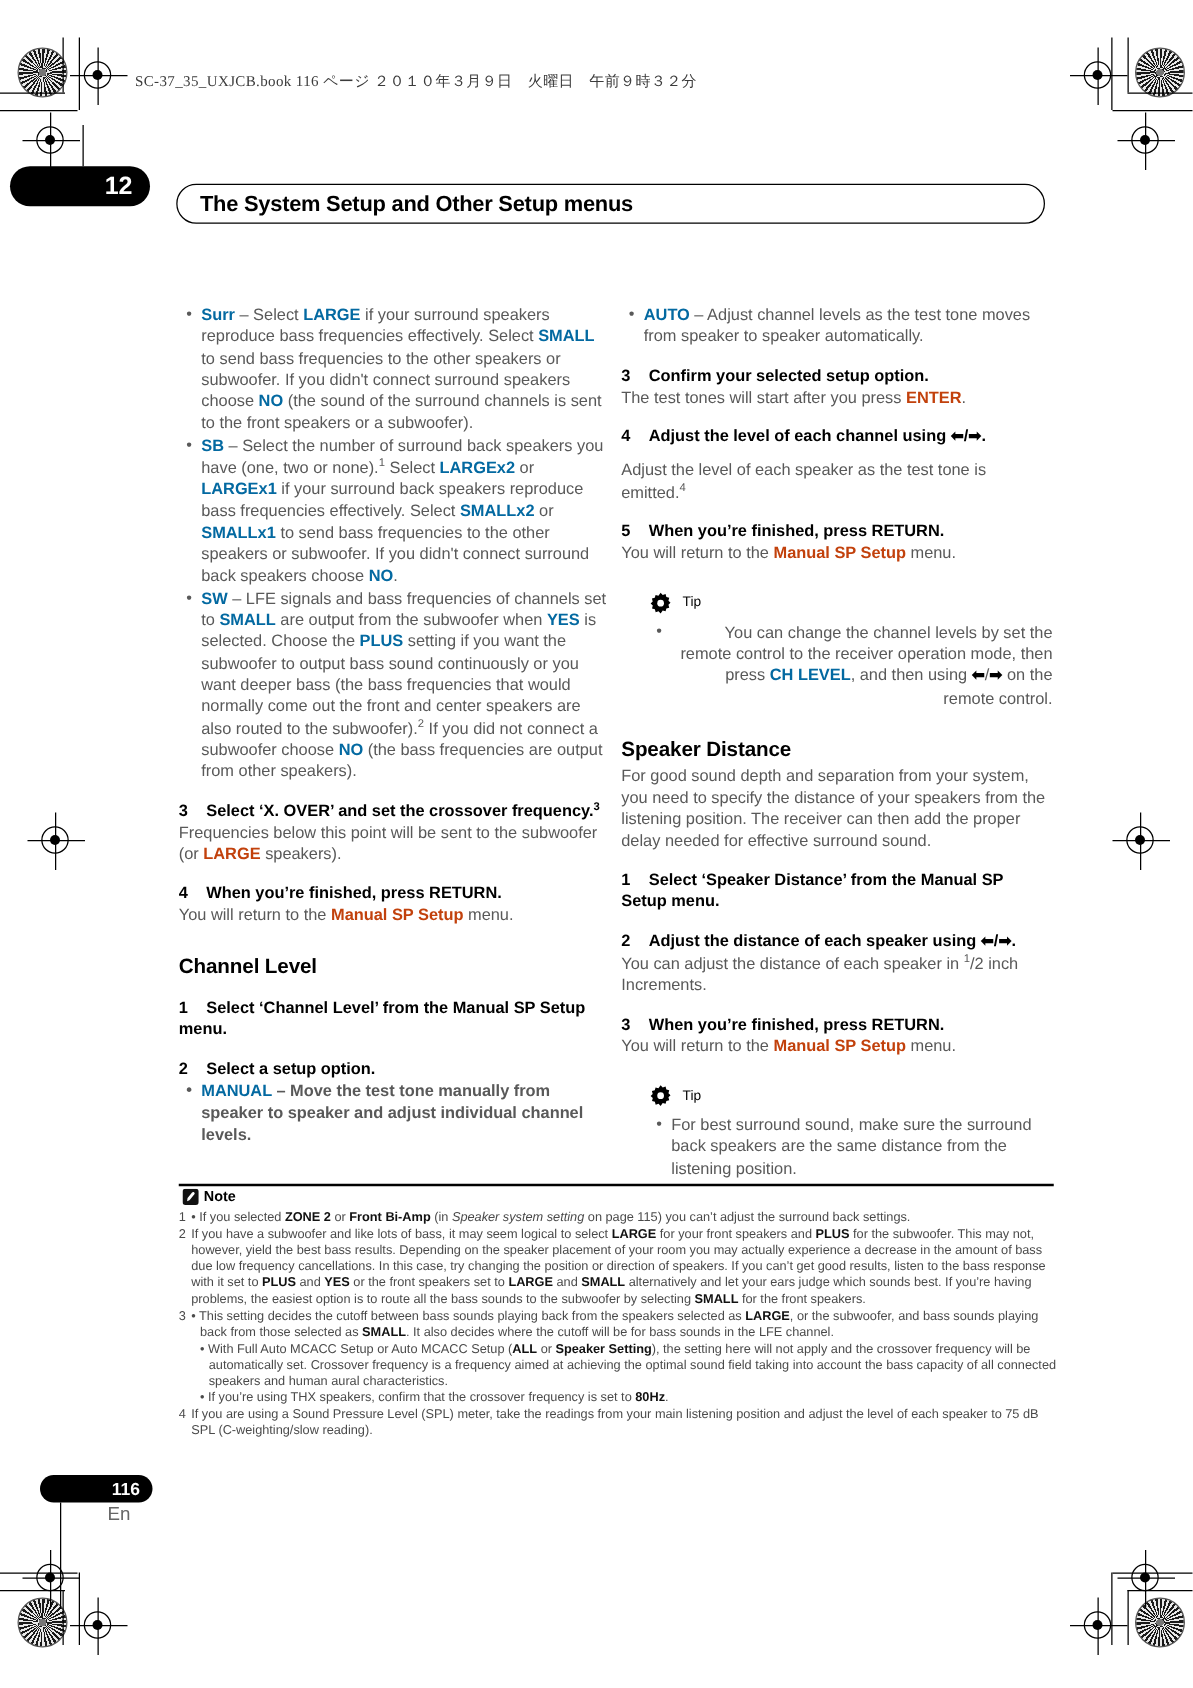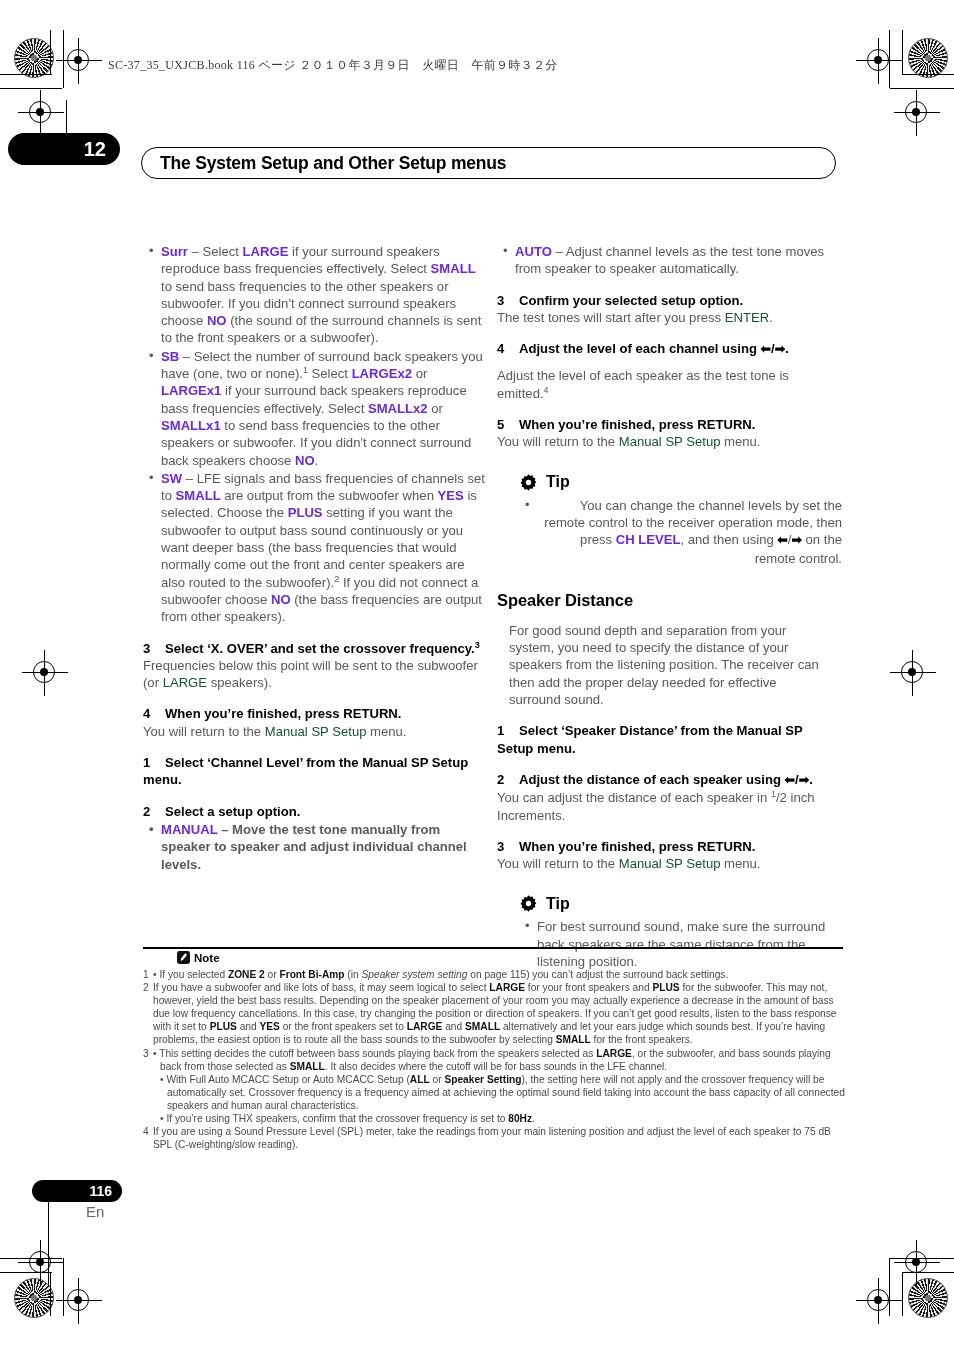--- a/index.html
+++ b/index.html
@@ -66,70 +66,70 @@
   }
   .badge-leader {
     position: absolute; left: 66px; top: 100px; width: 1.2px; height: 33px; background: #000;
   }
 
   
   .col { position: absolute; top: 243px; width: 345px; }
   .col-left { left: 143px; }
   .col-right { left: 497px; }
 
-  p, ul { margin: 12px; }
+  p, ul { margin: 0; }
   .body {
     font-size: 13.1px; line-height: 17.3px; color: #595959;
   }
   sup { font-size: 9px; vertical-align: super; line-height: 0; }
 
   ul.bullets { list-style: none; padding: 0; margin: 0; }
   ul.bullets > li {
     position: relative; padding-left: 18px;
     font-size: 13.1px; line-height: 17.3px; color: #595959;
     margin-bottom: 1px;
   }
   ul.bullets > li::before {
     content: "•"; position: absolute; left: 6px; top: -1px; color: #595959; font-size: 13px;
   }
-  ul.bullets > li b { color: #6d28d9; font-weight: bold; }
+  ul.bullets > li b { color: #0369a1; font-weight: bold; }
 
   .step {
     margin-top: 14px;
     font-size: 13.1px; line-height: 17.3px;
     color: #000; font-weight: bold;
   }
   .step .num {
     display: inline-block; width: 22px; font-weight: bold;
   }
   .step-body {
     font-size: 13.1px; line-height: 17.3px; color: #595959; font-weight: normal;
   }
-  .step-body b { color: #14532d; font-weight: normal; }
+  .step-body b { color: #c2410c; font-weight: bold; }
 
   h2.section {
     font-size: 16.5px; font-weight: bold; color: #000;
     margin: 24px 0 2px 0; letter-spacing: -.1px;
   }
 
   
   .tip-head {
     display: flex; align-items: center; gap: 8px;
     margin: 22px 0 5px 22px;
   }
-  .tip-label { font-size: 16px; font-weight: bold; color: #000; }
+  .tip-label { font-size: 11px; font-weight: normal; color: #000; }
   .gear-icon { width: 19px; height: 19px; display: block; }
 
   
   .note-rule {
     position: absolute; left: 143px; top: 947px; width: 700px; height: 1.6px; background: #000;
   }
   .note-head {
     position: absolute; left: 146px; top: 951px;
-    display: flex; align-items: center; gap: 4px; margin-left: 31px;
+    display: flex; align-items: center; gap: 4px;
   }
   .note-icon { width: 13px; height: 13px; display: block; }
   .note-label { font-size: 11.5px; font-weight: bold; color: #000; }
 
   .notes {
     position: absolute; left: 143px; top: 968px; width: 702px;
     font-size: 10.2px; line-height: 13.1px; color: #4a4a4a;
   }
   .notes b { color: #111; font-weight: bold; }
   .notes i { font-style: italic; }
@@ -258,20 +258,21 @@
   <div class="step">
     <span class="num">3</span><span>Select ‘X. OVER’ and set the crossover frequency.<sup>3</sup></span>
     <div class="step-body">Frequencies below this point will be sent to the subwoofer (or <b>LARGE</b> speakers).</div>
   </div>
 
   <div class="step">
     <span class="num">4</span><span>When you’re finished, press RETURN.</span>
     <div class="step-body">You will return to the <b>Manual SP Setup</b> menu.</div>
   </div>
 
+  <h2 class="section">Channel Level</h2>
 
   <div class="step">
     <span class="num">1</span><span>Select ‘Channel Level’ from the Manual SP Setup menu.</span>
   </div>
 
   <div class="step">
     <span class="num">2</span><span>Select a setup option.</span>
     <ul class="bullets" style="margin-top:1px;">
       <li><b>MANUAL</b> – Move the test tone manually from speaker to speaker and adjust individual channel levels.</li>
     </ul>

